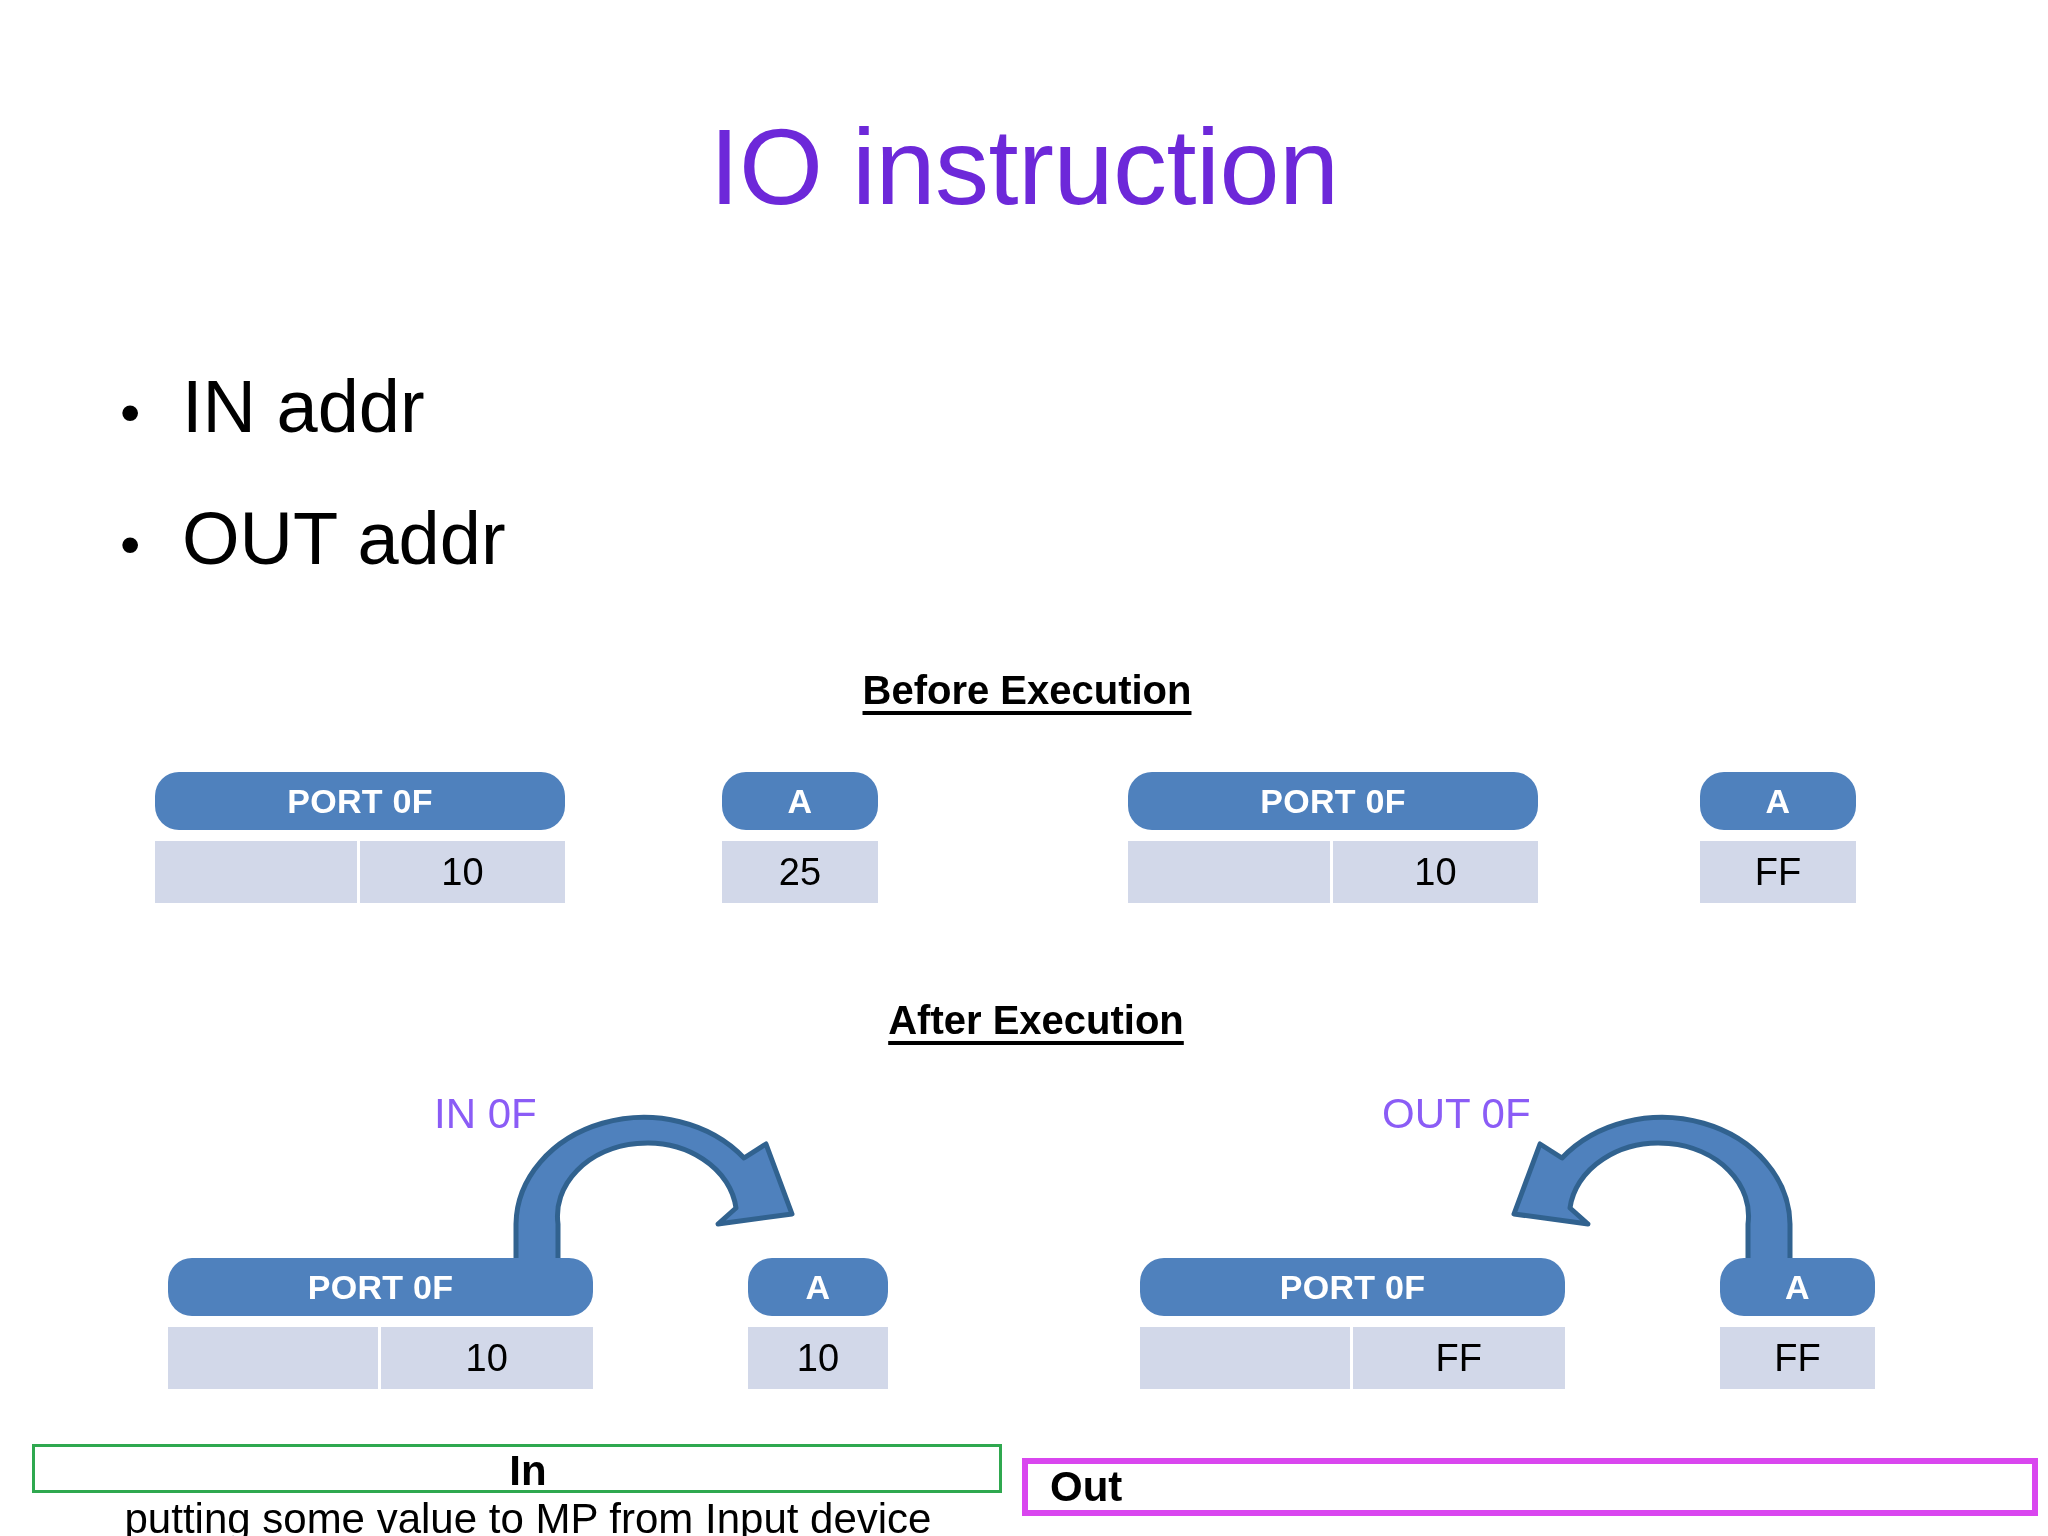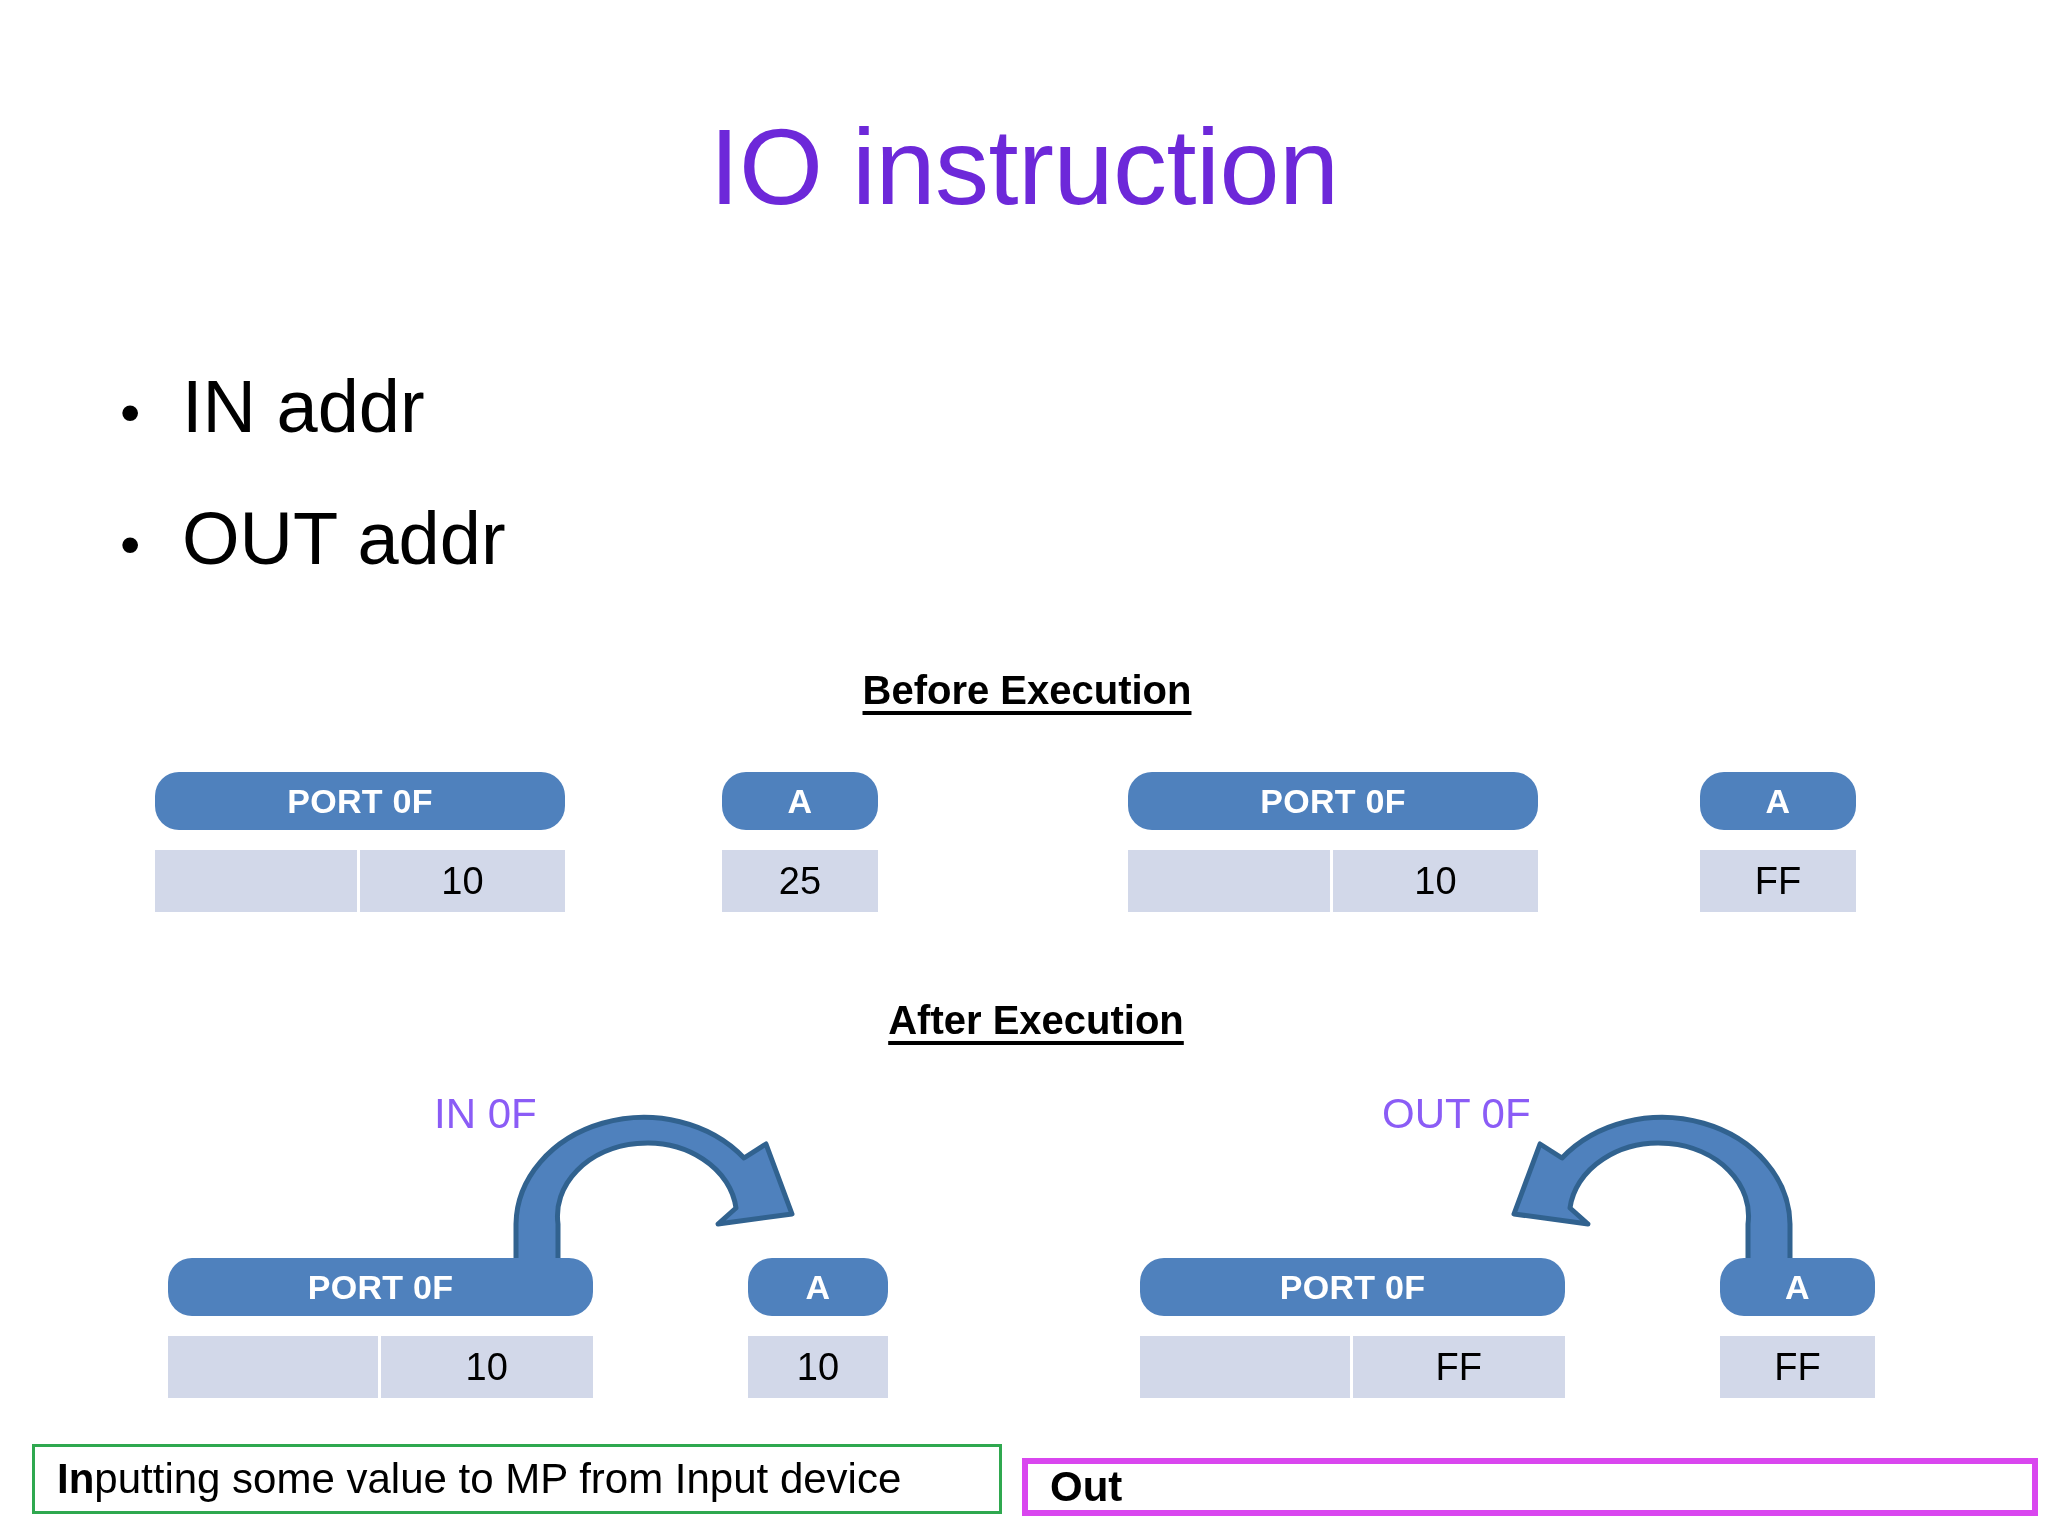--- a/index.html
+++ b/index.html
@@ -95,21 +95,21 @@
     font-weight: bold;
     text-align: center;
     line-height: 58px;
     height: 58px;
     white-space: pre;
     letter-spacing: 0.3px;
     border-radius: 24px;
   }
   .reg-body {
     display: flex;
-    margin-top: 20px;
+    margin-top: 11px;
     height: 62px;
   }
   .reg-cell {
     background: #D2D8E9;
     font-size: 38px;
     line-height: 62px;
     text-align: center;
     color: #000000;
     white-space: pre;
     box-sizing: border-box;
@@ -163,22 +163,23 @@
     align-items: center;
     font-size: 42px;
     color: #000000;
     padding-left: 22px;
     white-space: pre;
   }
   #caption-in {
     top: 1444px;
     left: 32px;
     width: 970px;
-    height: 70px;
+    height: 49px;
     border: 3px solid #2FA84F;
+    flex-direction: column;
   }
   #caption-out {
     top: 1458px;
     left: 1022px;
     width: 1016px;
     height: 58px;
     border: 6px solid #d946ef;
   }
   .caption-box b { font-weight: bold; }
 </style>

